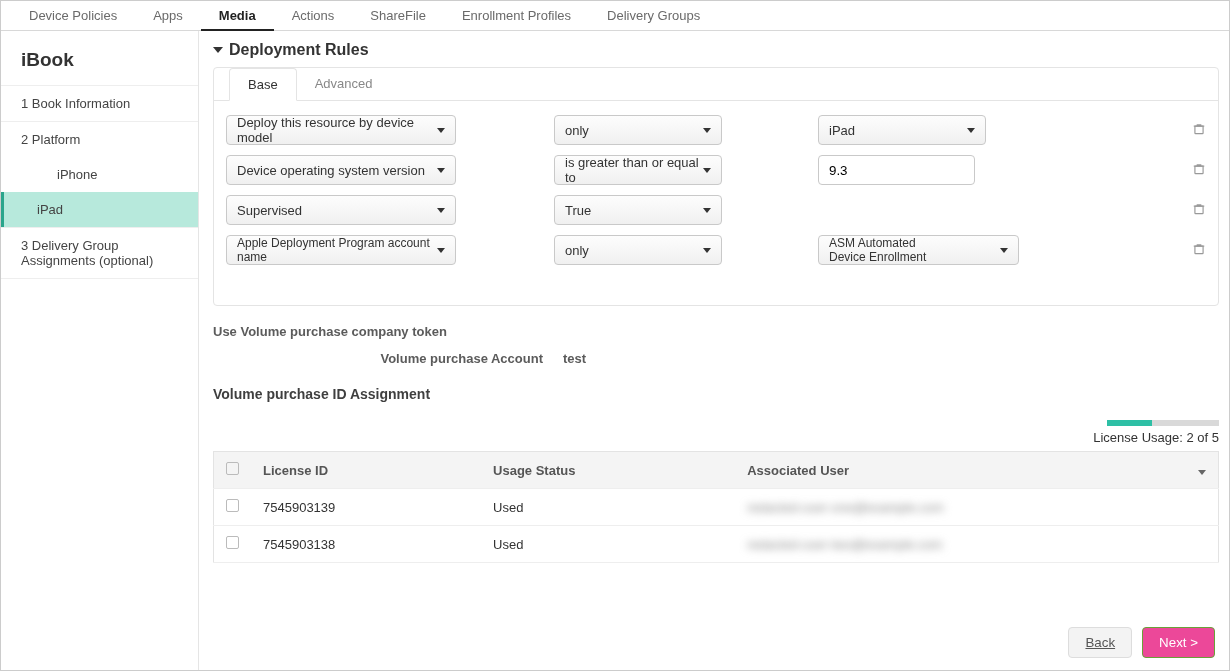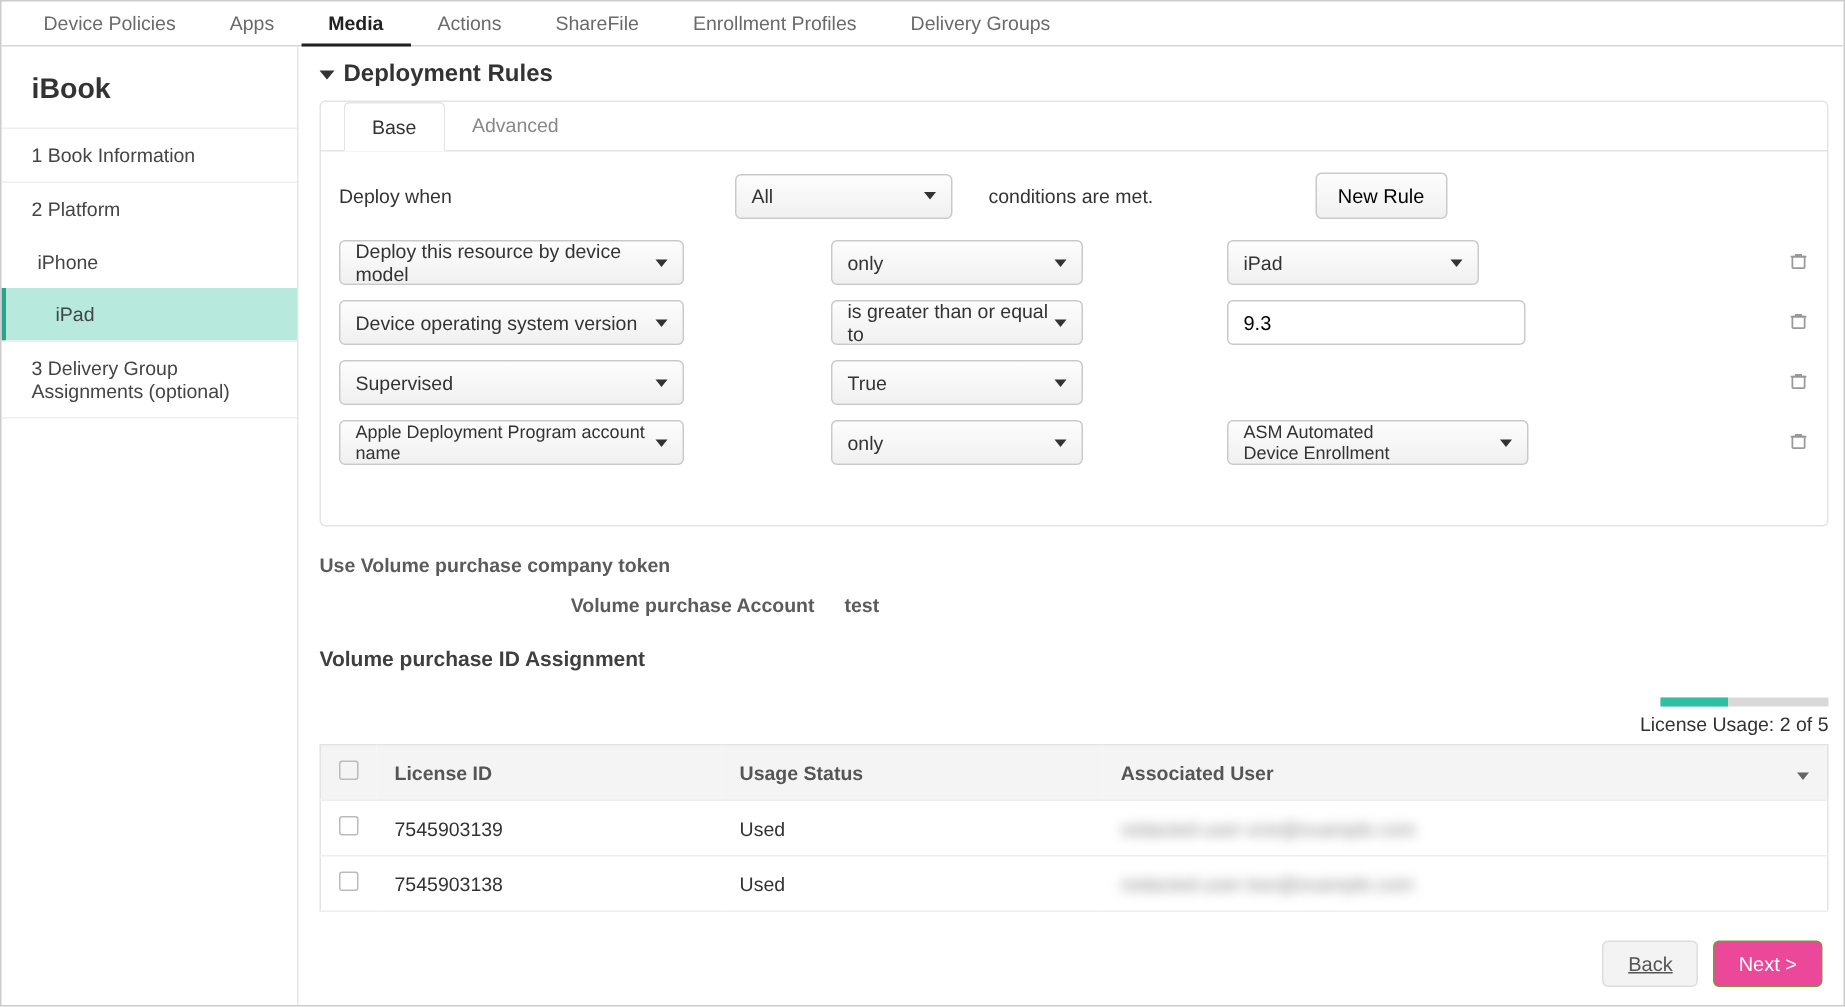--- a/index.html
+++ b/index.html
@@ -4,39 +4,39 @@
 <style>
   * { box-sizing: border-box; margin: 0; padding: 0; }
   body { font-family: -apple-system, Helvetica, Arial, sans-serif; font-size: 13px; color: #333; background: #fff; width: 1230px; height: 671px; overflow: hidden; border: 1px solid #ccc; position: relative; }
   .topnav { display: flex; border-bottom: 1px solid #d8d8d8; height: 30px; align-items: center; padding: 0 10px; gap: 0; }
   .topnav-item { padding: 0 18px; color: #6a6a6a; cursor: pointer; height: 30px; line-height: 30px; }
   .topnav-item.active { color: #222; font-weight: 600; border-bottom: 2px solid #222; }
   .body-wrap { display: flex; height: calc(100% - 30px); }
   .sidebar { width: 198px; border-right: 1px solid #e5e5e5; }
   .sidebar h2 { font-size: 19px; font-weight: 700; padding: 18px 20px 14px; }
   .side-item { padding: 10px 20px; border-top: 1px solid #eee; color: #444; cursor: pointer; }
-  .side-item.sub { padding-left: 24px; border-top: none; }
+  .side-item.sub { padding-left: 56px; border-top: none; }
   .side-item.active { background: #b7e9dc; border-left: 3px solid #2aa58c; padding-left: 33px; }
   .side-item.last { border-bottom: 1px solid #eee; }
   .main { flex: 1; padding: 10px 10px 0 14px; overflow-y: auto; position: relative; }
   .section-hd { font-size: 16px; font-weight: 700; display: flex; align-items: center; gap: 6px; margin-bottom: 8px; }
   .caret-down-icon { width: 0; height: 0; border-left: 5px solid transparent; border-right: 5px solid transparent; border-top: 6px solid #333; display: inline-block; }
   .panel { border: 1px solid #e4e4e4; border-radius: 4px; margin-bottom: 18px; }
   .tabs { display: flex; border-bottom: 1px solid #e4e4e4; padding-left: 15px; }
   .tab { padding: 8px 18px; cursor: pointer; color: #888; }
   .tab.active { color: #333; border: 1px solid #e4e4e4; border-bottom: 1px solid #fff; margin-bottom: -1px; border-radius: 4px 4px 0 0; background: #fff; }
   .tab-body { padding: 14px 12px 40px; }
   .deploy-row { display: flex; align-items: center; gap: 14px; margin-bottom: 14px; }
   .deploy-label { width: 250px; }
   .dd { background: linear-gradient(#fdfdfd,#f0f0f0); border: 1px solid #c9c9c9; border-radius: 4px; height: 30px; display: flex; align-items: center; justify-content: space-between; padding: 0 10px; cursor: pointer; }
   .dd-caret { width: 0; height: 0; border-left: 4px solid transparent; border-right: 4px solid transparent; border-top: 5px solid #333; }
   .w145 { width: 145px; }
   .w168 { width: 168px; }
   .w230 { width: 230px; }
-  .input { border: 1px solid #c9c9c9; border-radius: 4px; height: 30px; padding: 0 10px; width: 199px; }
+  .input { border: 1px solid #c9c9c9; border-radius: 4px; height: 30px; padding: 0 10px; width: 157px; }
   .rules-grid { display: grid; grid-template-columns: 232px 168px 200px auto; gap: 10px 96px; align-items: center; }
   .del-icon { justify-self: end; color: #999; cursor: pointer; }
   .del-icon svg { width: 14px; height: 14px; }
   .new-rule-btn { background: linear-gradient(#fdfdfd,#f0f0f0); border: 1px solid #c9c9c9; border-radius: 4px; padding: 7px 14px; cursor: pointer; }
   .vp-grid { margin: 14px 0 20px; }
   .vp-row { display: flex; gap: 20px; margin-bottom: 12px; }
   .vp-l { width: 330px; text-align: right; font-weight: 700; color: #5b5b5b; }
   .vp-r { font-weight: 700; color: #5b5b5b; }
   .assign-hd { font-weight: 700; color: #3f3f3f; font-size: 14px; margin-bottom: 18px; }
   .usage-bar-wrap { display: flex; justify-content: flex-end; margin-bottom: 4px; }
@@ -85,30 +85,20 @@
       <span class="caret-down-icon"></span>
       <span>Deployment Rules</span>
     </div>
 
     <div class="panel">
       <div class="tabs">
         <div class="tab active">Base</div>
         <div class="tab">Advanced</div>
       </div>
       <div class="tab-body">
-        <div class="deploy-row">
-          <span class="deploy-label">Deploy when</span>
-          <div class="dd w145">
-            <span>All</span>
-            <span class="dd-caret"></span>
-          </div>
-          <span style="margin-left:10px">conditions are met.</span>
-          <span style="flex:0 0 80px"></span>
-          <button class="new-rule-btn">New Rule</button>
-        </div>
 
         <div class="rules-grid">
 
           <div class="dd w230">
               <span>Deploy this resource by device model</span>
               <span class="dd-caret"></span>
             </div>
           <div class="dd w168">
               <span>only</span>
               <span class="dd-caret"></span>

